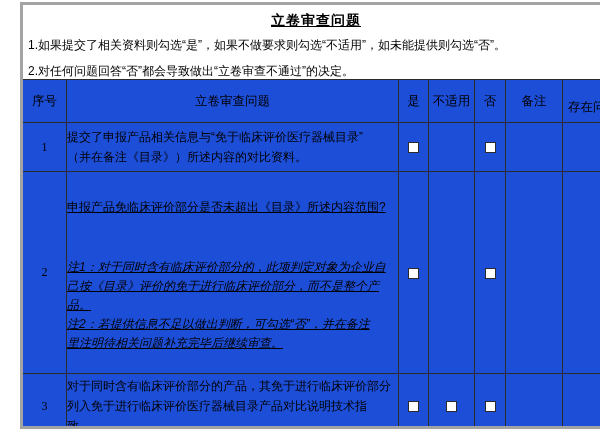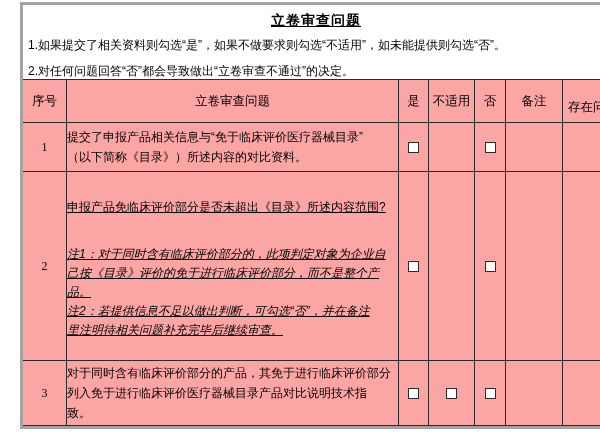--- a/index.html
+++ b/index.html
@@ -44,21 +44,21 @@
     top: 74px;
     width: 596px;
     border-collapse: collapse;
     table-layout: fixed;
   }
   table.review td {
     border: 1px solid #2b2b2b;
     padding: 0;
     font-size: 12px;
     vertical-align: middle;
-    background: #fca5a5;
+    background: #1d4ed8;
   }
   
   tr.hdr td {
     height: 42px;
     text-align: center;
     font-size: 12.5px;
   }
   td.hdr-issue div { margin-top: 12px; }
 
   
@@ -84,21 +84,21 @@
   tr.r1 td { height: 48px; }
   tr.r2 td { height: 130px; }
   tr.r3 td { height: 64px; }
   tr.r4 td { height: 68px; vertical-align: top; }
   tr.r4 td.idx, tr.r4 td.q { padding-top: 4px; }
   tr.r4 td.cb-cell { padding-top: 7px; }
   tr.r2 td.q { vertical-align: top; padding-top: 5px; text-decoration: underline; }
   .q-notes {
     font-style: italic;
     line-height: 19px;
-    margin-top: 8px;
+    margin-top: 21px;
     white-space: pre-line;
   }
 </style>
 </head>
 <body>
 
 <div class="page">
 
   <div class="doc-title">立卷审查问题</div>
   <div class="doc-note">1.如果提交了相关资料则勾选“是”，如果不做要求则勾选“不适用”，如未能提供则勾选“否”。</div>
@@ -124,21 +124,21 @@
       <td>否</td>
       <td>备注</td>
       <td class="hdr-issue">
         <div>存在问题</div>
       </td>
     </tr>
 
     <tr class="r1">
       <td class="idx">1</td>
       <td class="q">提交了申报产品相关信息与“免于临床评价医疗器械目录”
-（以下简称《目录》）所述内容的对比资料。</td>
+（并在备注《目录》）所述内容的对比资料。</td>
       <td class="cb-cell">
         <span class="cb"></span>
       </td>
       <td class="cb-cell">
         <span class="cb" style="visibility: hidden;"></span>
       </td>
       <td class="cb-cell">
         <span class="cb"></span>
       </td>
       <td></td>

